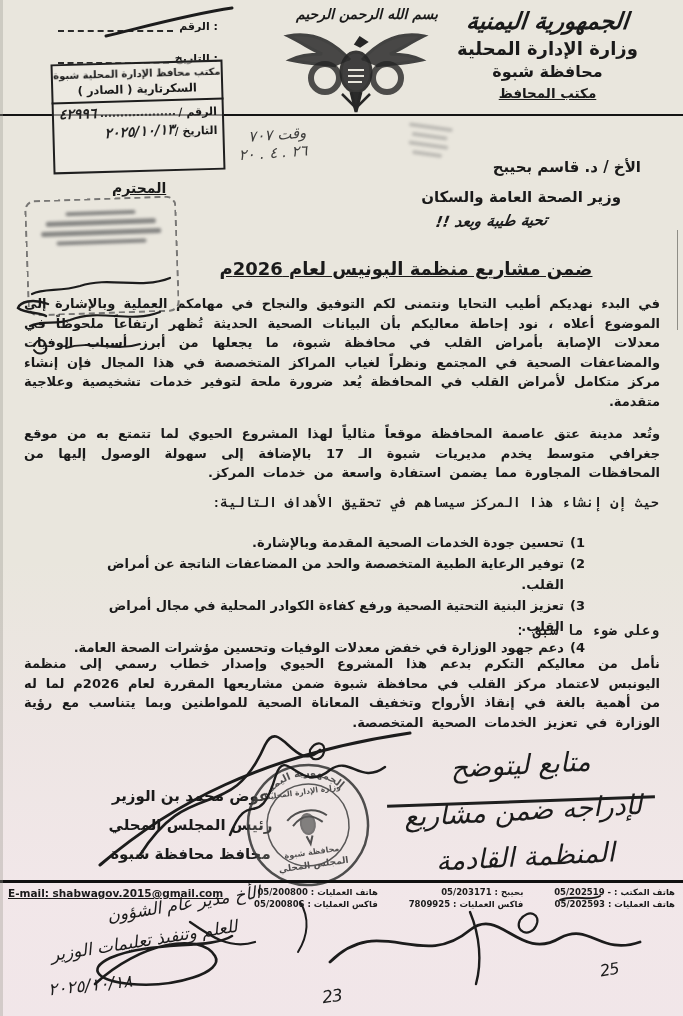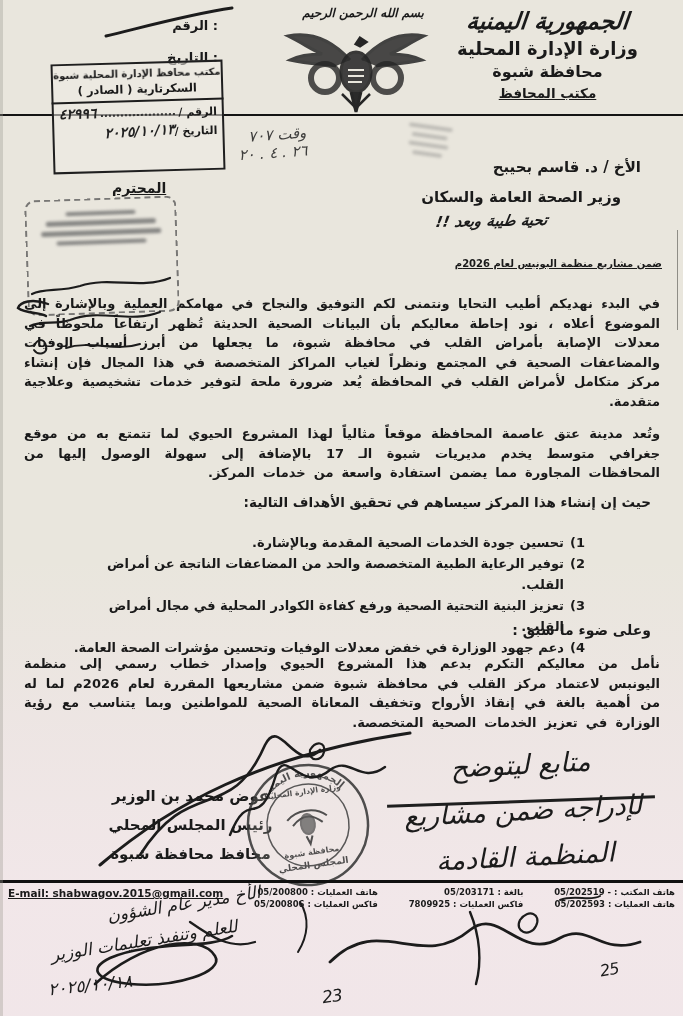--- a/index.html
+++ b/index.html
@@ -15,49 +15,49 @@
   .u{text-decoration:underline;}
   .hw{font-style:italic;letter-spacing:1px;color:#222;}
   .scrawl{font-style:italic;font-weight:400;color:#1b1b1b;letter-spacing:-1px;}
   .blurline{background:#6d6d6d;filter:blur(1.4px);border-radius:2px;margin:5px auto;}
   
   .lh-right{top:6px;right:18px;width:235px;text-align:center;}
   .lh-republic{font-size:23px;font-weight:700;font-style:italic;transform:skewX(-6deg);line-height:30px;}
   .lh-ministry{font-size:18px;font-weight:700;margin-top:2px;}
   .lh-gov{font-size:16px;font-weight:700;margin-top:3px;}
   .lh-office{font-size:13.5px;font-weight:700;margin-top:4px;text-decoration:underline;text-align:center;}
-  .bismillah{top:6px;left:288px;width:150px;text-align:center;font-size:12px;font-weight:700;font-style:italic;}
+  .bismillah{top:6px;left:288px;width:150px;font-size:14px;font-weight:700;font-style:italic;}
   .pageline{top:114px;left:0;width:683px;height:2.4px;background:#141414;}
   
-  .ref{left:58px;width:160px;display:flex;align-items:flex-start;font-size:13px;font-weight:700;flex-direction:column;}
+  .ref{left:58px;width:160px;display:flex;align-items:center;font-size:11px;font-weight:700;}
   .ref .dots{flex:1;border-bottom:2px dashed #2a2a2a;margin:0 6px 3px 0;height:12px;}
   
   .stampbox{left:52px;top:62px;width:168px;height:106px;border:2.5px solid #1f1f1f;
             transform:rotate(-1.6deg);background:rgba(238,235,227,.55);font-weight:700;}
   .stampbox .r1{font-size:10px;text-align:center;margin-top:4px;filter:blur(.6px);}
   .stampbox .r2{font-size:11.5px;text-align:center;margin-top:3px;}
   .stampbox .sep{height:0;border-top:2px solid #1d1d1d;margin:4px -2px 2px;}
   .stampbox .row{display:flex;align-items:flex-end;padding:0 5px;font-size:11px;}
   .stampbox .row .dots{flex:1;border-bottom:2px dotted #333;margin:0 4px 4px;height:8px;}
   .stampbox .val{font-size:14px;}
   
   .addr-name{top:158px;right:42px;font-size:15px;}
   .honorific{top:180px;left:112px;font-size:14px;}
   .addr-title{top:188px;right:62px;font-size:15px;}
   .greeting{top:212px;right:136px;font-size:15px;font-weight:700;font-style:italic;transform:skewX(-10deg) rotate(-1deg);}
   
   .faintstamp{left:26px;top:198px;width:148px;height:106px;border:2.5px dashed #5c5c5c;border-radius:10px;
               transform:rotate(-2deg);opacity:.8;padding-top:6px;}
   
   .subject1{top:235px;left:150px;width:512px;text-align:center;font-size:14px;}
-  .subject2{top:258px;left:150px;width:512px;text-align:right;font-size:10px;}
+  .subject2{top:258px;left:150px;width:512px;text-align:center;font-size:18px;}
   
   .para{left:24px;width:636px;font-size:13px;font-weight:700;line-height:19.5px;
         text-align:justify;word-spacing:3.5px;}
-  .lead{right:32px;font-size:13.5px;font-weight:700;}
+  .lead{right:24px;font-size:13.5px;font-weight:700;font-family:Liberation Mono, monospace;}
   .goals{top:532px;right:98px;width:520px;font-size:13px;font-weight:700;line-height:21px;}
   .goals .g{display:flex;gap:6px;}
   .goals .n{direction:ltr;}
   
   .sig{left:58px;top:782px;width:265px;text-align:center;font-size:15px;font-weight:700;line-height:29px;}
   
   .margin-note{right:10px;top:742px;width:300px;text-align:center;transform:rotate(-3deg);}
   .margin-note div{font-size:27px;line-height:46px;}
   .mn-underline{top:800px;right:28px;width:268px;height:2.5px;background:#1e1e1e;transform:rotate(-2deg);}
   
@@ -239,21 +239,21 @@
 
   <div class="abs footline"></div>
   <div class="abs footer">
     <div class="fcol ctr">
       <div><span>هاتف المكتب :</span>
            <span dir="ltr">05/202519 -</span></div>
       <div><span>هاتف العمليات :</span>
            <span dir="ltr">05/202593</span></div>
     </div>
     <div class="fcol ctr">
-      <div><span>بالغة :</span>
+      <div><span>بحيبح :</span>
            <span dir="ltr">05/203171</span></div>
       <div><span>فاكس العمليات :</span>
            <span dir="ltr">7809925</span></div>
     </div>
     <div class="fcol ctr">
       <div><span>هاتف العمليات :</span>
            <span dir="ltr">05/200800</span></div>
       <div><span>فاكس العمليات :</span>
            <span dir="ltr">05/200806</span></div>
     </div>

